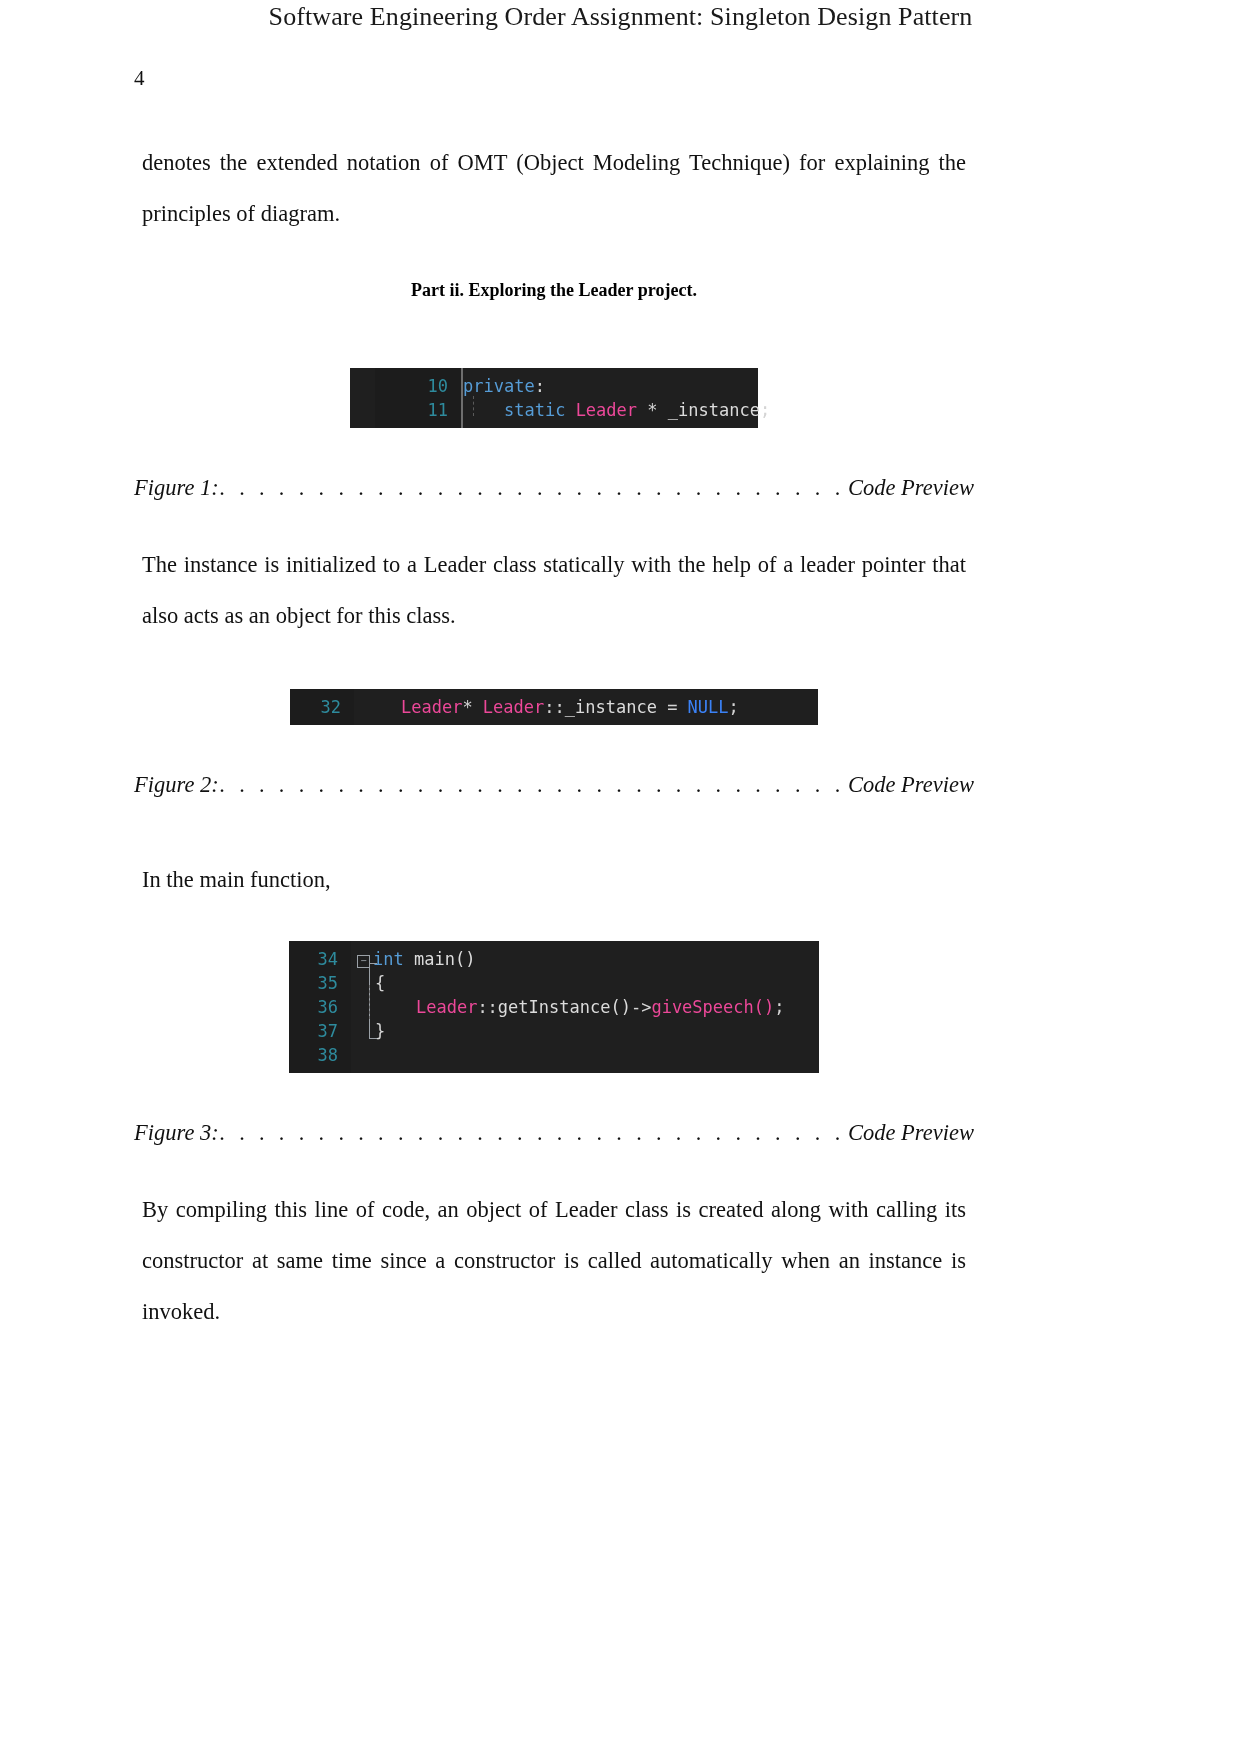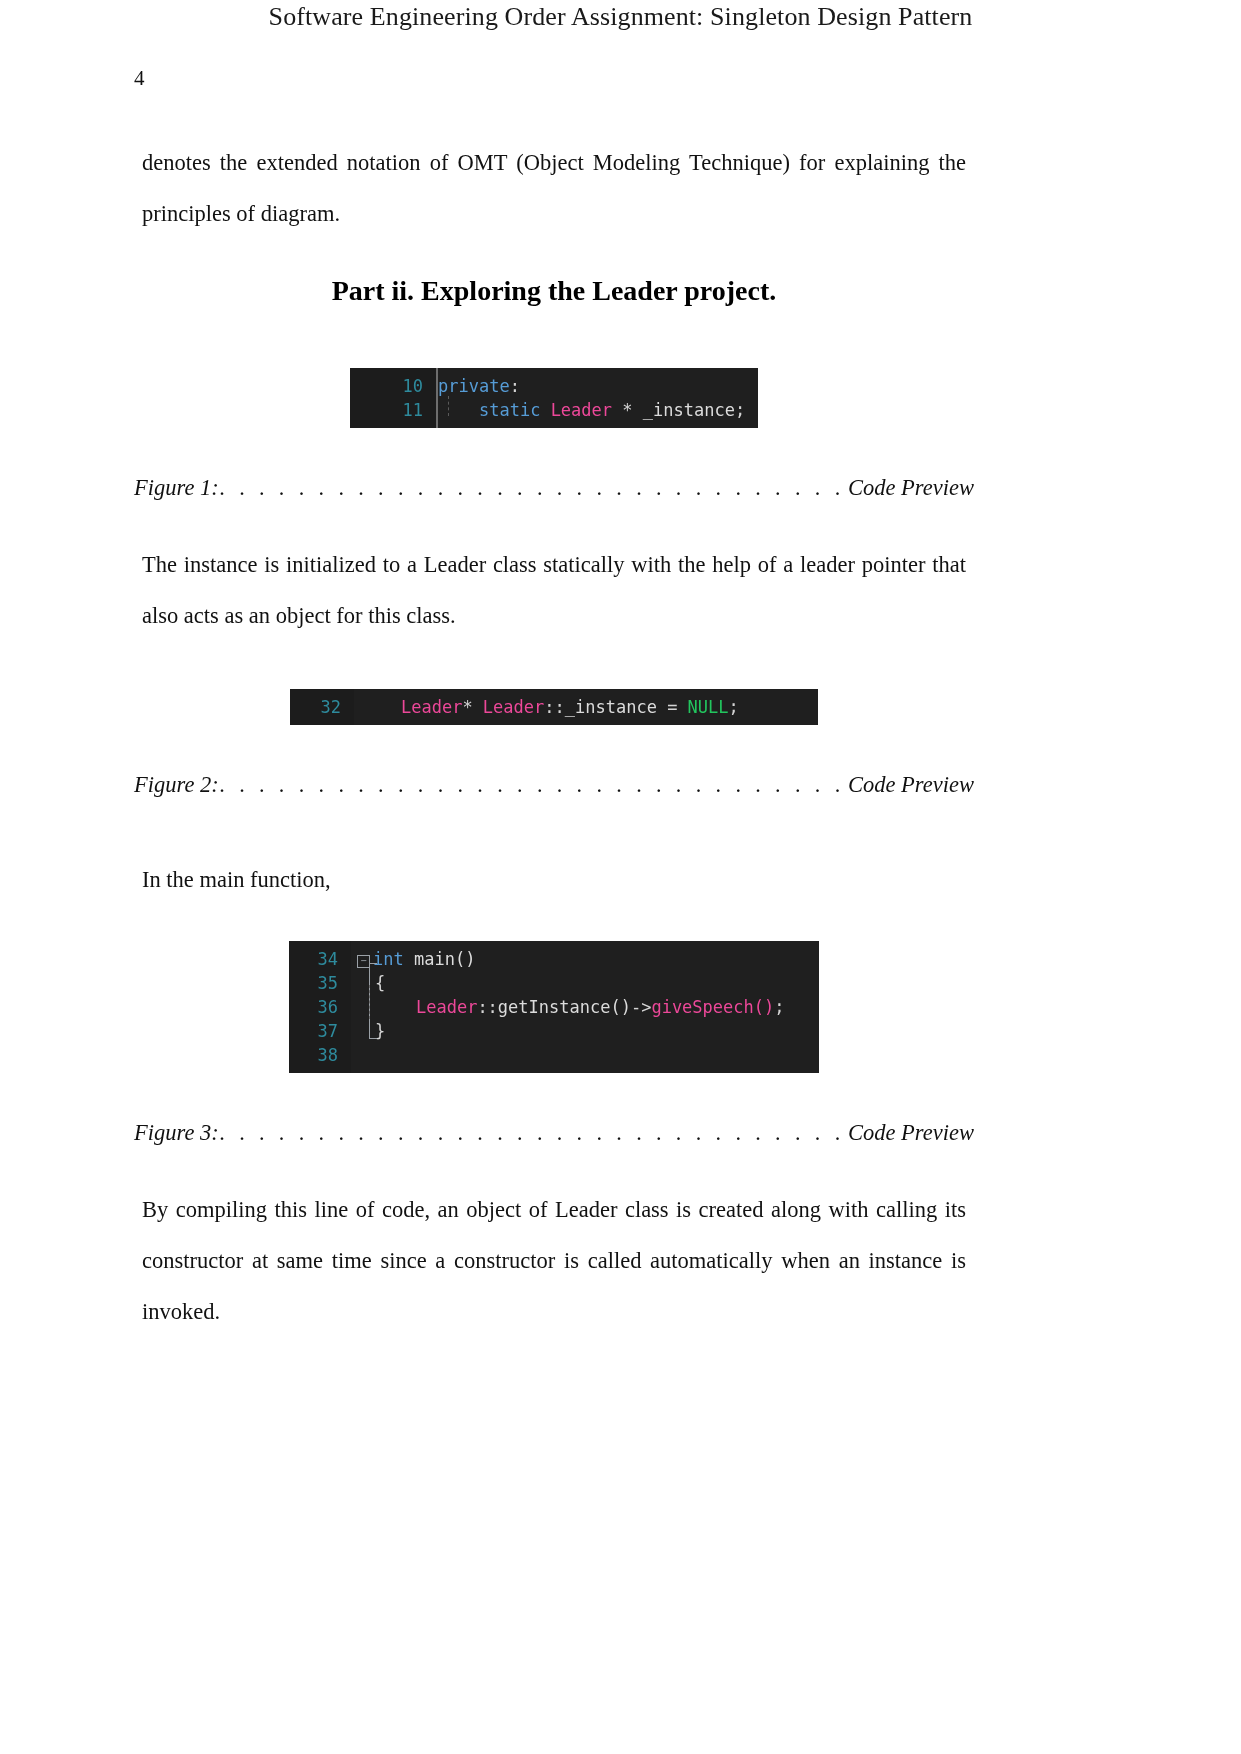--- a/index.html
+++ b/index.html
@@ -64,21 +64,21 @@
     hyphens: none;
   }
   p.body-text.last-line-natural { text-align-last: left; }
 
   .spacer-18 { height: 18px; }
   .spacer-28 { height: 28px; }
   .spacer-34 { height: 34px; }
   .spacer-40 { height: 40px; }
 
   h2.part-heading {
-    font-size: 28px;
+    font-size: 18px;
     font-weight: bold;
     text-align: center;
     margin: 0;
     line-height: 51px;
     color: #000;
   }
 
   
   .fig-caption {
     font-style: italic;
@@ -148,21 +148,21 @@
     left: 10px;
     width: 1px;
     border-left: 1px dashed #5a5a5a;
   }
 
   
   .t-kw      { color: #569cd6; }   
   .t-type    { color: #ec4899; }   
   .t-plain   { color: #d4d4d4; }
   .t-punct   { color: #d4d4d4; }
-  .t-const   { color: #22c55e; margin-top: 47px; }
+  .t-const   { color: #3b82f6; margin-top: 47px; }
   .t-white   { color: #dcdcdc; }
 
   
   .fold-box {
     display: inline-block;
     width: 11px;
     height: 11px;
     border: 1px solid #9aa0a6;
     color: #9aa0a6;
     font-size: 10px;
@@ -226,21 +226,21 @@
 
     <h2 class="part-heading">Part ii. Exploring the Leader project.</h2>
 
     <div class="spacer-18"></div>
 
 
     <div class="spacer-34"></div>
 
     <div class="code-figure">
       <div class="code-shot" style="width:408px;">
-        <div class="gutter" style="width:86px;">
+        <div class="gutter" style="width:86px;margin-left:25px;">
           <span class="ln">10</span>
           <span class="ln">11</span>
         </div>
         <div class="sep-bar"></div>
         <div class="code-area">
           <div class="guide" style="top:28px;height:20px;"></div>
           <span class="code-line"><span class="t-kw">private</span><span class="t-punct">:</span></span>
           <span class="code-line"><span class="t-plain">    </span><span class="t-kw">static</span><span class="t-plain"> </span><span class="t-type">Leader</span><span class="t-plain"> * </span><span class="t-white">_instance</span><span class="t-punct">;</span></span>
         </div>
       </div>

